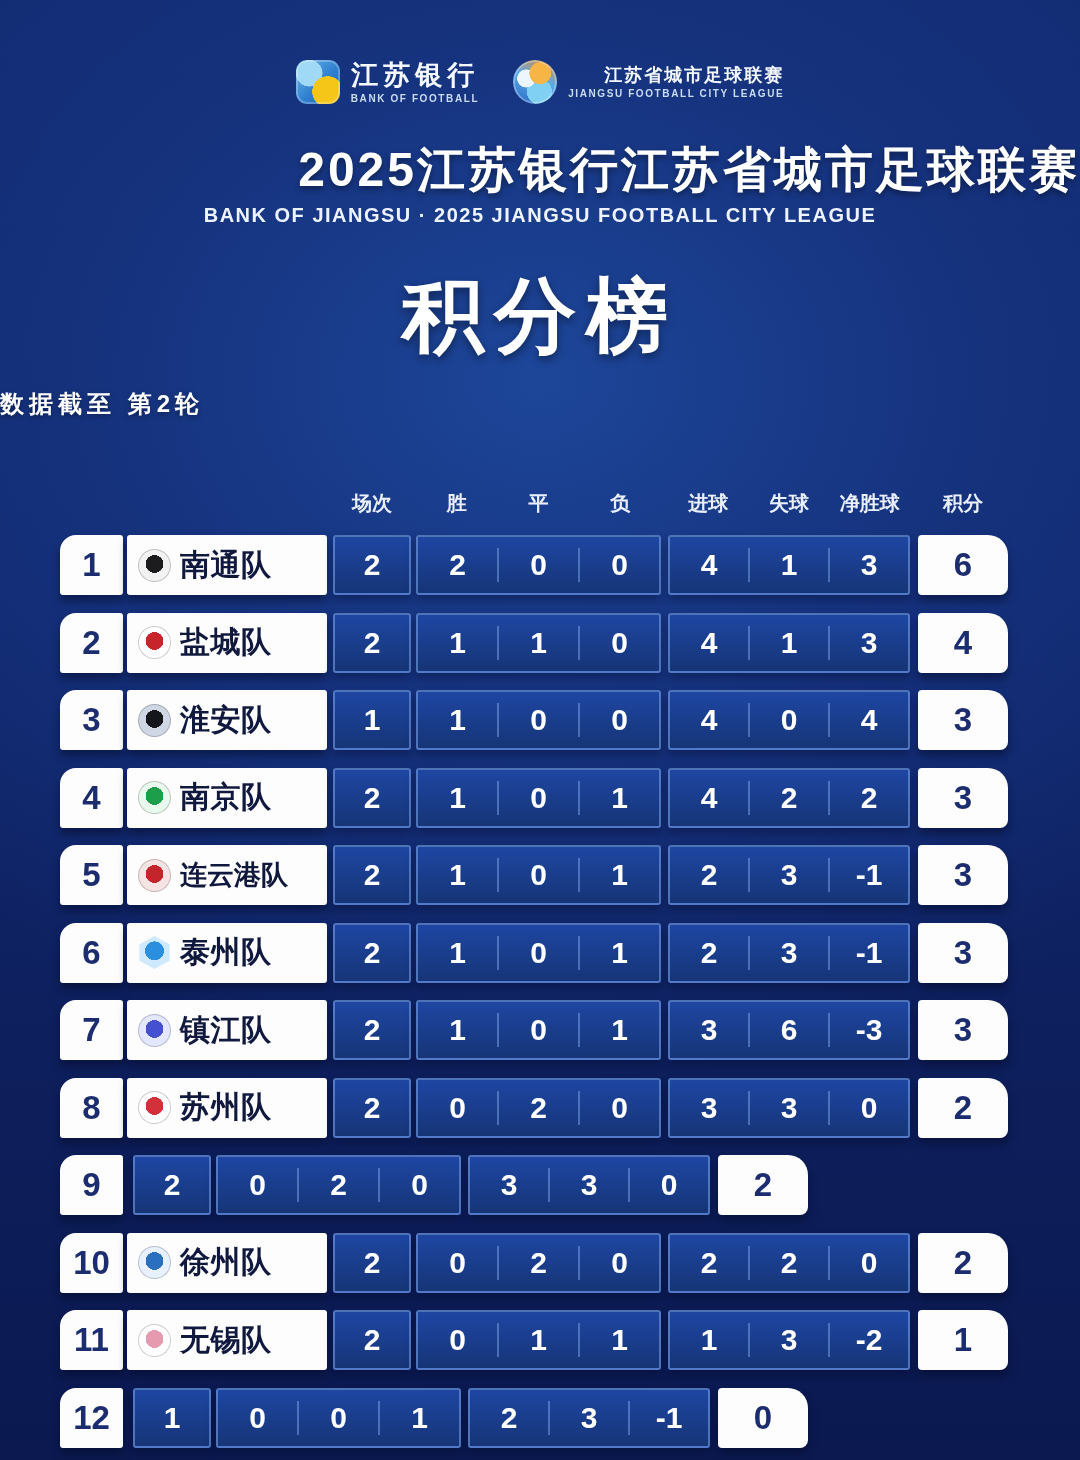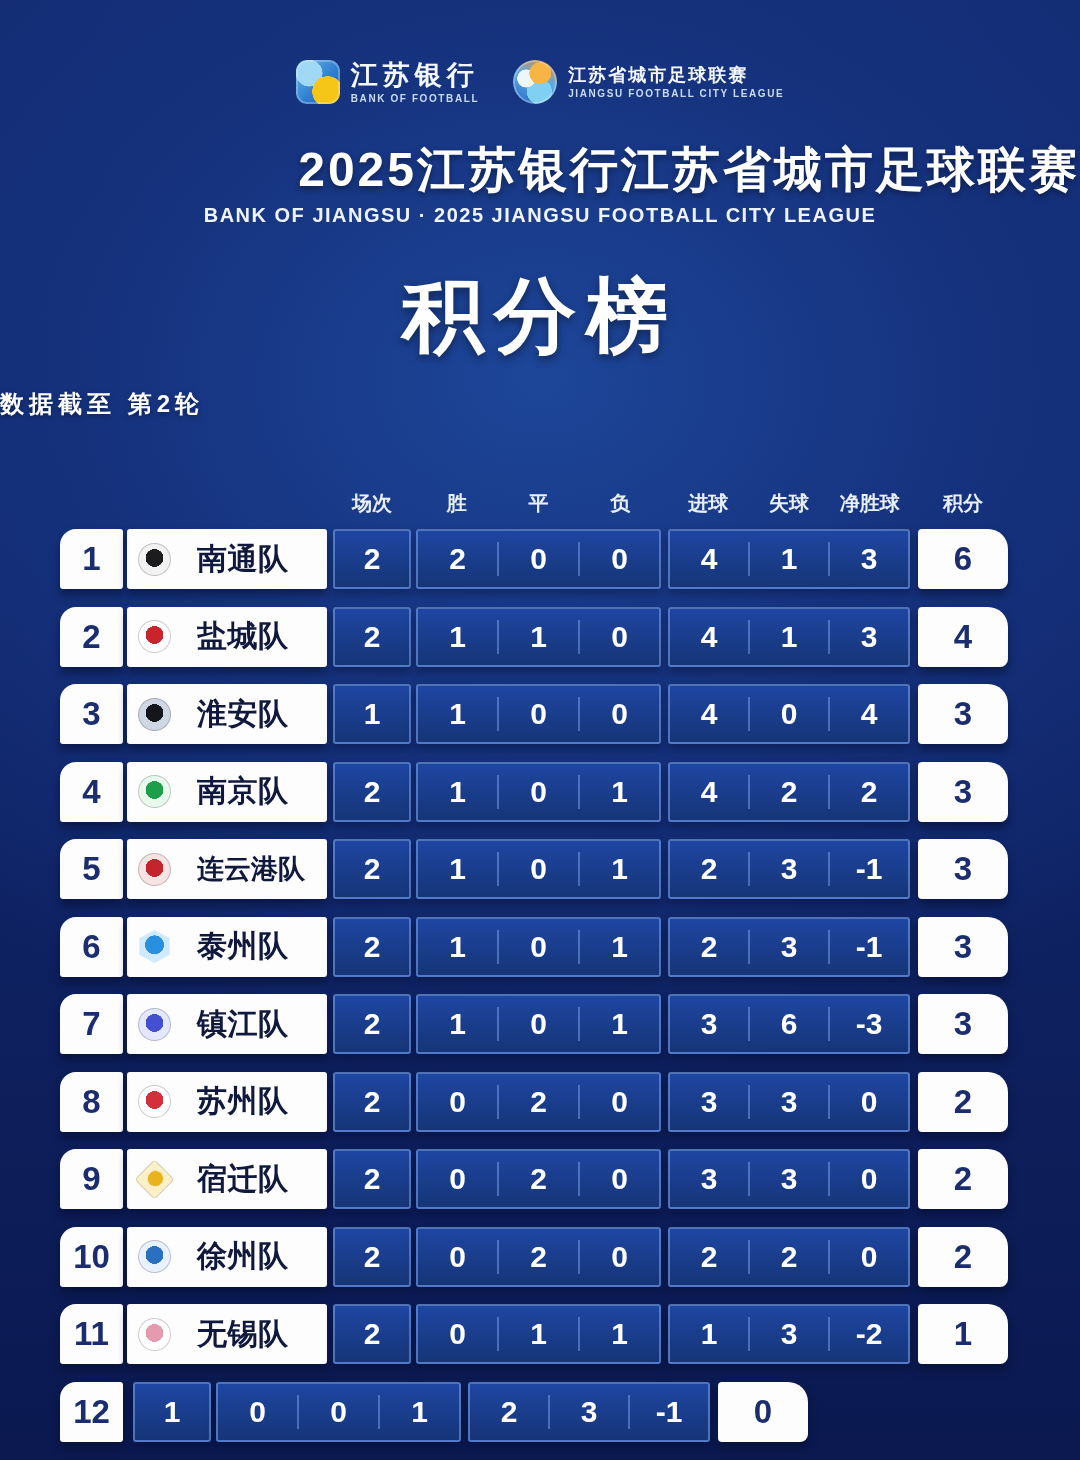--- a/index.html
+++ b/index.html
@@ -25,53 +25,53 @@
   }
   .ball-mark{
     width:44px;height:44px;border-radius:50%;flex:none;
     background:
       radial-gradient(circle at 62% 30%, #f7b545 0 26%, rgba(0,0,0,0) 27%),
       radial-gradient(circle at 30% 42%, #eef6fd 0 22%, rgba(0,0,0,0) 23%),
       radial-gradient(circle at 60% 72%, #7fd0f2 0 30%, rgba(0,0,0,0) 31%),
       linear-gradient(200deg,#e88a2e 0%,#5aa9e8 45%,#2a69c2 100%);
     box-shadow:inset 0 0 0 2px rgba(255,255,255,.3);
   }
-  .logo-text{display:flex;flex-direction:column;line-height:1.12;}
+  .logo-text{display:flex;flex-direction:column;line-height:1.12;text-align:right;}
   .logo-zh-big{font-size:27px;font-weight:800;letter-spacing:5px;color:#f4f8ff;}
   .logo-zh-small{font-size:18px;font-weight:800;letter-spacing:2px;color:#f4f8ff;}
   .logo-en{font-size:10px;font-weight:700;letter-spacing:1.6px;color:#c9dcf6;margin-top:3px;}
 
   
   .main-title{position:absolute;top:138px;width:100%;text-align:right;font-size:48px;font-weight:900;letter-spacing:3px;text-shadow:0 3px 6px rgba(0,0,0,.4);}
   .main-sub{position:absolute;top:204px;width:100%;text-align:center;font-size:20px;font-weight:700;letter-spacing:1.5px;color:#eef4ff;}
   .board-title{position:absolute;top:262px;width:100%;text-align:center;font-size:82px;font-weight:900;letter-spacing:10px;text-shadow:0 4px 8px rgba(0,0,0,.4);}
   .board-sub{position:absolute;top:388px;width:100%;text-align:left;font-size:24px;font-weight:800;letter-spacing:5px;text-shadow:0 2px 5px rgba(0,0,0,.35);}
 
   
   .table{position:absolute;left:60px;top:487px;width:948px;}
-  .thead{display:flex;align-items:center;height:32px;margin-bottom:10px;font-size:20px;font-weight:700;color:#e9f0fc;}
+  .thead{display:flex;align-items:center;height:32px;margin-bottom:16px;font-size:20px;font-weight:700;color:#e9f0fc;}
   .thead .h-spacer{width:273px;flex:none;}
   .h-a{width:78px;flex:none;text-align:center;}
   .h-b{width:245px;flex:none;display:flex;}
   .h-c{width:242px;flex:none;display:flex;}
   .h-p{width:90px;flex:none;text-align:center;}
   .h-b span,.h-c span{flex:1;text-align:center;}
   .g5{width:5px;flex:none;} .g6{width:6px;flex:none;} .g7{width:7px;flex:none;} .g8{width:8px;flex:none;}
 
   .row{display:flex;align-items:stretch;height:60px;margin-bottom:17.5px;}
   .rank-box{
     width:63px;flex:none;background:var(--white-box,#fdfdfe);border-radius:16px 3px 3px 3px;
     display:flex;align-items:center;justify-content:center;
     font-size:33px;font-weight:800;color:var(--rank-text,#1b2d6e);
     box-shadow:0 6px 9px rgba(4,10,38,.5);
   }
   .row-sep{width:4px;flex:none;}
   .team-box{
     width:200px;flex:none;background:var(--white-box,#fdfdfe);border-radius:3px;
-    display:flex;align-items:center;padding-left:11px;gap:26px;box-sizing:border-box;
+    display:flex;align-items:center;padding-left:11px;gap:9px;box-sizing:border-box;
     box-shadow:0 6px 9px rgba(4,10,38,.5);
   }
   .team-logo{width:33px;height:33px;flex:none;border-radius:50%;border:1px solid rgba(0,0,0,.2);box-sizing:border-box;}
   .team-logo.shape-hex{border-radius:0;clip-path:polygon(50% 0,96% 25%,96% 75%,50% 100%,4% 75%,4% 25%);border:none;}
   .team-logo.shape-diamond{border-radius:5px;transform:rotate(45deg) scale(.86);}
   .team-logo.shape-square{border-radius:7px;}
   .team-name{font-size:30px;font-weight:800;color:var(--team-text,#10193d);letter-spacing:0.5px;white-space:nowrap;}
   .team-name.long{font-size:27px;letter-spacing:0;text-align:right;}
 
   .sbox{
@@ -418,24 +418,20 @@
     <div class="points-box">
             <span class="pts">2</span>
           </div>
   </div>
 
   <div class="row">
     <div class="rank-box">
             <span class="rank">9</span>
           </div>
     <div class="row-sep"></div>
-    <div class="team-box">
-      <span class="team-logo shape-diamond" style="background: radial-gradient(circle at 50% 45%, rgb(232, 179, 30) 0px, rgb(232, 179, 30) 38%, rgb(251, 240, 200) 39%, rgb(251, 240, 200) 100%);"></span>
-      <span class="team-name">宿迁队</span>
-    </div>
     <div class="g6"></div>
     <div class="sbox sbox-a">
             <span class="val v-played">2</span>
           </div>
     <div class="g5"></div>
     <div class="sbox sbox-b">
       <span class="val v-win">0</span>
             <i class="cdiv"></i>
       <span class="val v-draw">2</span>
             <i class="cdiv"></i>

